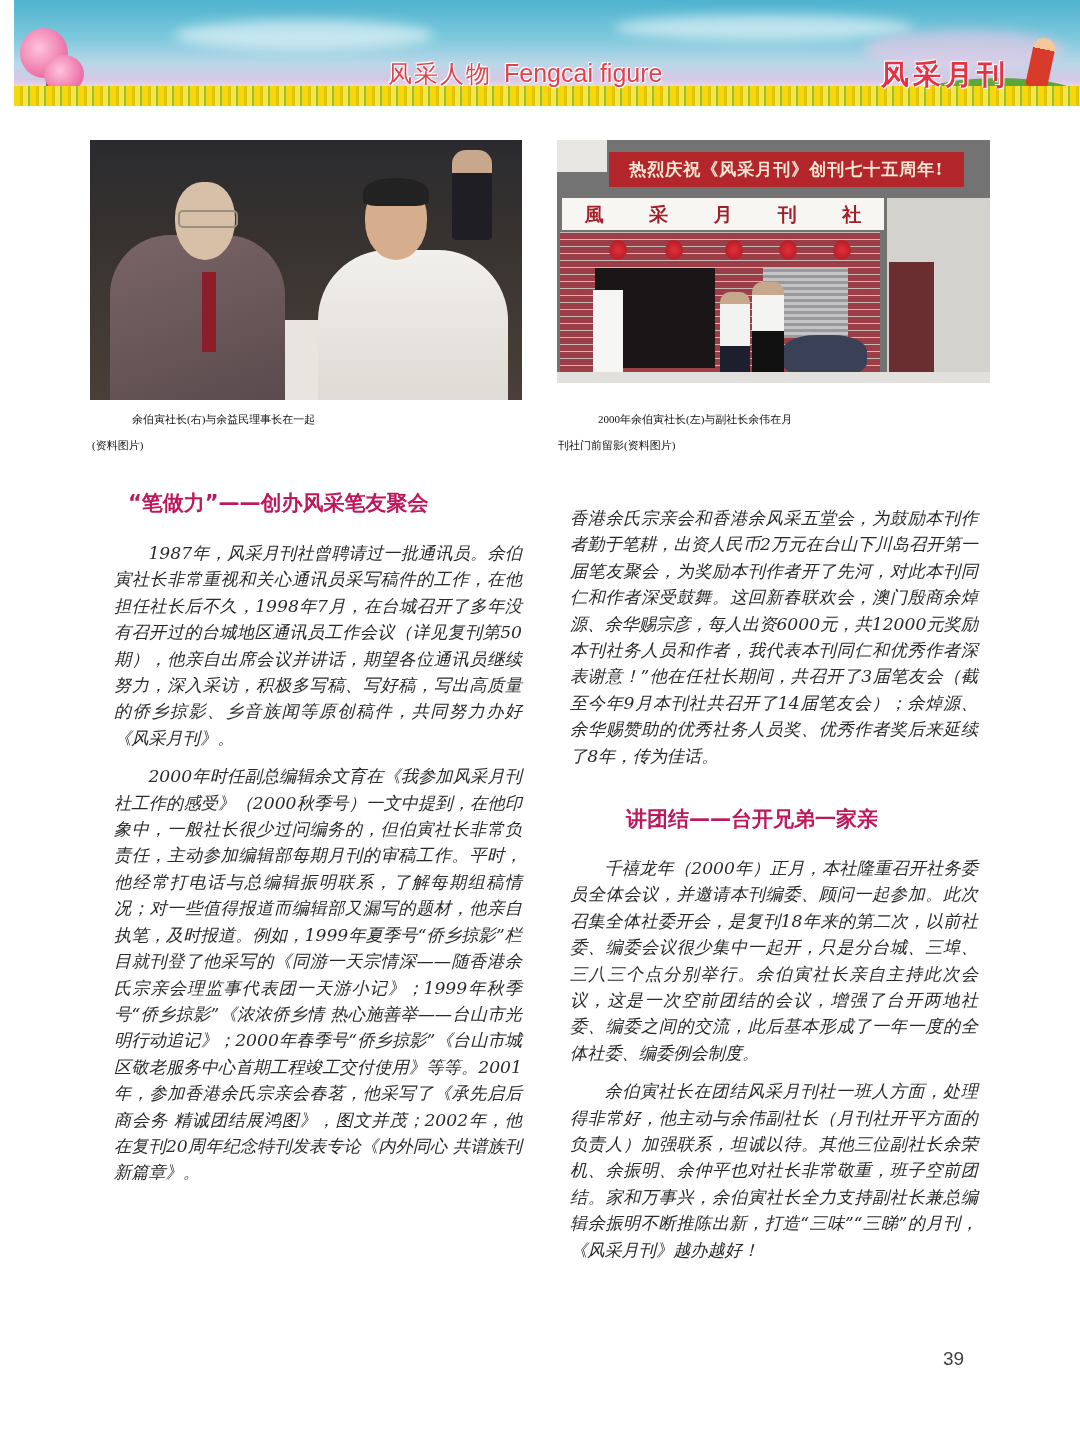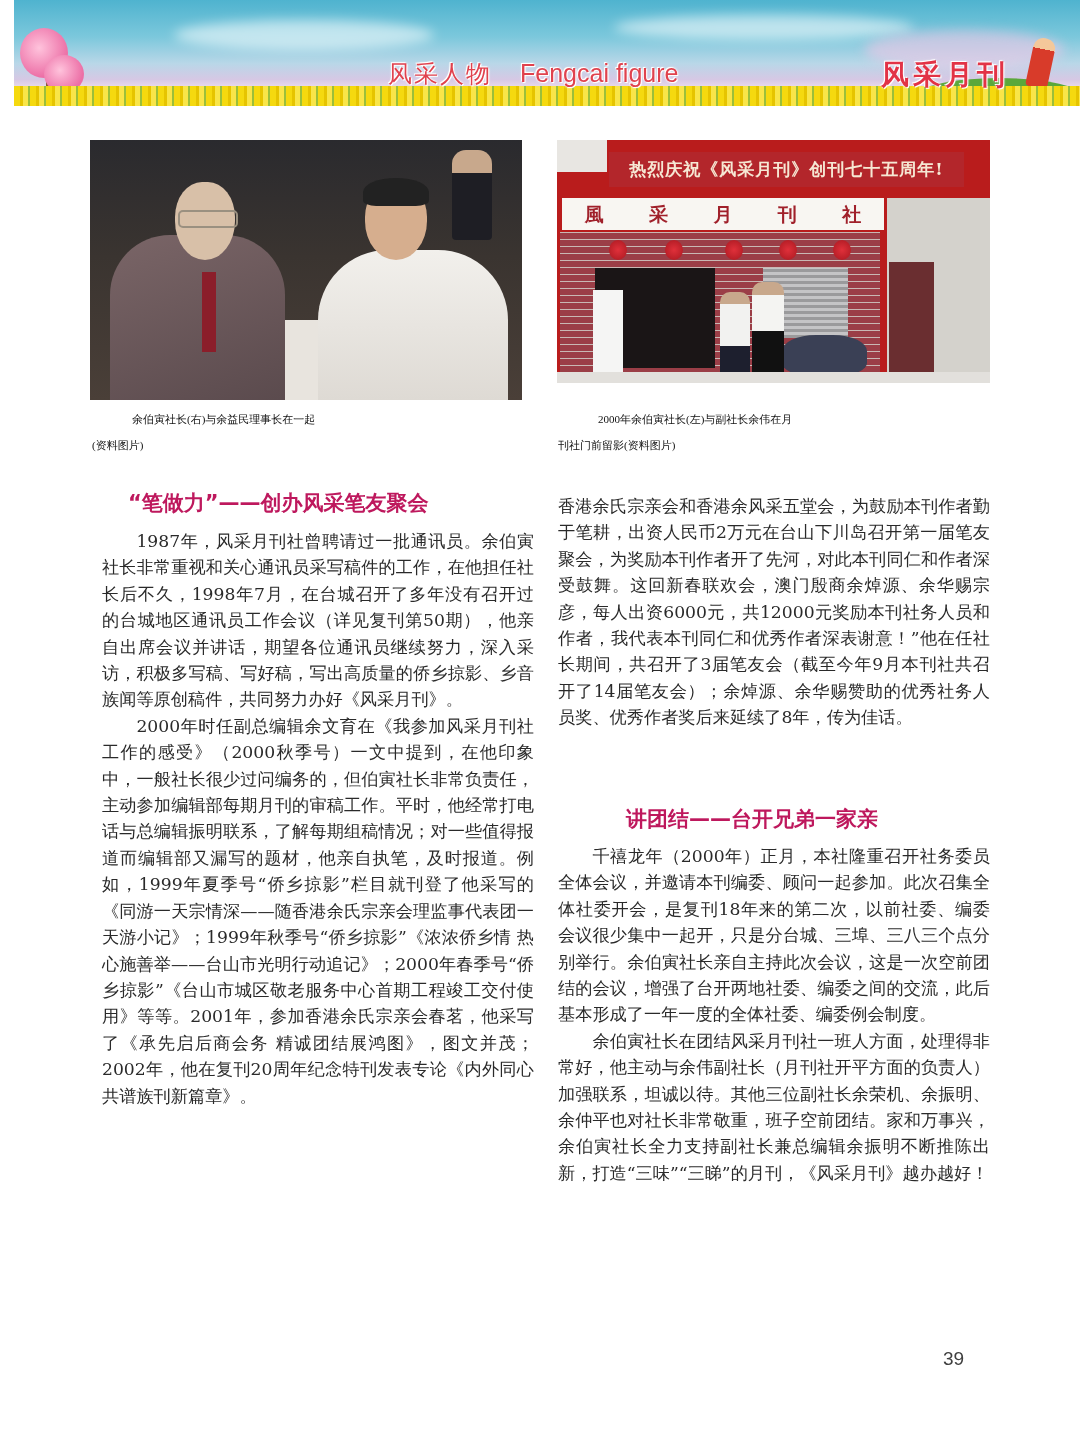--- a/index.html
+++ b/index.html
@@ -8,37 +8,37 @@
     background:linear-gradient(180deg,#4fb3cf 0%,#7cc8dc 35%,#b9d7e8 60%,#d6c8e4 75%,#e9d9ec 82%,#f3e45a 88%,#f2d21e 100%);}
   .banner .cloud{position:absolute;border-radius:50%;background:rgba(255,255,255,0.55);filter:blur(6px);}
   .banner .flowers{position:absolute;left:0;bottom:0;width:100%;height:20px;
     background:repeating-linear-gradient(90deg,#f5d90f 0 6px,#e6c400 6px 9px,#f9e548 9px 14px,#9bbf3a 14px 16px);}
   .banner .tree{position:absolute;border-radius:50%;background:radial-gradient(circle at 40% 40%,#ffc3dc,#ec6fa6 70%);}
   .banner .trunk{position:absolute;width:4px;background:#8a5a3a;}
   .banner .hill{position:absolute;border-radius:50% 50% 0 0;background:#5aa83b;}
   .banner .girl{position:absolute;right:28px;top:38px;width:22px;height:50px;background:linear-gradient(180deg,#f4c89a 0 22%,#d83b2a 22% 100%);border-radius:10px 10px 4px 4px;transform:rotate(12deg);}
   .banner-title{position:absolute;left:388px;top:58px;font-family:"DejaVu Serif",serif;font-size:24px;color:#e0424e;letter-spacing:2px;
     text-shadow:0 0 3px #fff,0 0 2px #fff,1px 1px 0 #fff,-1px -1px 0 #fff;}
-  .banner-title .en{font-family:"Liberation Sans",sans-serif;font-size:25px;letter-spacing:0;margin-left:28px;}
+  .banner-title .en{font-family:"Liberation Sans",sans-serif;font-size:25px;letter-spacing:0;margin-left:12px;}
   .banner-mag{position:absolute;left:881px;top:56px;font-family:"DejaVu Serif",serif;font-weight:bold;font-size:28px;color:#e23346;letter-spacing:4px;
     text-shadow:0 0 3px #fff,1px 1px 0 #fff,-1px -1px 0 #fff;}
 
   .photo{position:absolute;overflow:hidden;}
   .photo1{left:90px;top:140px;width:432px;height:260px;background:linear-gradient(180deg,#2a2a2e 0%,#3a3430 45%,#4a3f38 100%);}
   .p1-man-left{position:absolute;left:20px;top:95px;width:175px;height:170px;background:linear-gradient(160deg,#7a6567,#5a4a4d);border-radius:60px 60px 0 0;}
   .p1-head-left{position:absolute;left:85px;top:42px;width:60px;height:78px;background:#d8c0a8;border-radius:45% 45% 50% 50%;}
   .p1-glasses{position:absolute;left:88px;top:70px;width:56px;height:14px;border:2px solid #9a9080;border-radius:5px;}
   .p1-tie{position:absolute;left:112px;top:132px;width:14px;height:80px;background:#8b1e2a;}
   .p1-man-right{position:absolute;left:228px;top:110px;width:190px;height:150px;background:linear-gradient(180deg,#f2f0ec,#dedad4);border-radius:70px 70px 0 0;}
   .p1-head-right{position:absolute;left:275px;top:42px;width:62px;height:78px;background:#d6ae8e;border-radius:45% 45% 50% 50%;}
   .p1-hair-right{position:absolute;left:273px;top:38px;width:66px;height:28px;background:#222;border-radius:50% 50% 20% 20%;}
   .p1-bg-man{position:absolute;left:362px;top:10px;width:40px;height:90px;background:linear-gradient(180deg,#c8a88c 0 25%,#1e1e24 25% 100%);border-radius:14px 14px 4px 4px;}
   .p1-table{position:absolute;left:150px;top:180px;width:100px;height:80px;background:#e8e4de;}
 
-  .photo2{left:557px;top:140px;width:433px;height:243px;background:#b91c1c;}
+  .photo2{left:557px;top:140px;width:433px;height:243px;background:#737373;}
   .p2-banner{position:absolute;left:52px;top:12px;width:355px;height:35px;background:#b3262b;color:#f6e8d4;font-family:"DejaVu Serif",serif;font-weight:bold;font-size:17px;line-height:35px;text-align:center;letter-spacing:1px;}
   .p2-ac{position:absolute;left:0;top:0;width:50px;height:32px;background:#e8e6e2;}
   .p2-sign{position:absolute;left:5px;top:58px;width:322px;height:32px;background:#f8f6f2;color:#a0202a;font-family:"DejaVu Serif",serif;font-weight:bold;font-size:19px;line-height:32px;display:flex;justify-content:space-around;}
   .p2-wall{position:absolute;left:3px;top:92px;width:320px;height:140px;
     background:repeating-linear-gradient(0deg,#9b3e47 0 6px,#c9b8b4 6px 7px),#9b3e47;}
   .p2-door1{position:absolute;left:38px;top:128px;width:120px;height:100px;background:#1a1516;}
   .p2-fridge{position:absolute;left:36px;top:150px;width:30px;height:82px;background:#f5f5f4;}
   .p2-door2{position:absolute;left:206px;top:128px;width:85px;height:70px;background:repeating-linear-gradient(0deg,#9a9a9c 0 3px,#c4c4c6 3px 6px);}
   .p2-lantern{position:absolute;top:100px;width:18px;height:20px;background:radial-gradient(circle,#e0303a,#a81820);border-radius:50%;}
   .p2-side{position:absolute;left:330px;top:58px;width:103px;height:185px;background:#d4d2cc;}
@@ -51,21 +51,21 @@
   .caption{position:absolute;font-family:Liberation Serif, serif;font-size:11px;line-height:26px;color:#111;}
   .caption1{left:92px;top:406px;width:432px;}
   .caption2{left:558px;top:406px;width:432px;}
   .caption .indent{display:inline-block;width:40px;}
 
   .heading{position:absolute;font-family:"DejaVu Sans","Liberation Sans",sans-serif;font-weight:bold;color:#be185d;font-size:21px;}
   .heading1{left:128px;top:489px;}
   .heading2{left:626px;top:805px;text-align:right;}
 
   .col{position:absolute;font-family:"DejaVu Serif","Liberation Serif",serif;font-size:17.2px;line-height:26.4px;color:#2a2a2a;text-align:justify;}
-  .col p{margin:0;text-indent:2em;}
+  .col p{margin:12px;text-indent:2em;font-style:italic;}
   .col p.noindent{text-indent:0;}
   .col-left{left:102px;top:528px;width:432px;}
   .col-right-a{left:558px;top:493px;width:432px;}
   .col-right-b{left:558px;top:843px;width:432px;}
 
   .page-number{position:absolute;left:943px;top:1348px;font-family:"Liberation Sans","DejaVu Sans",sans-serif;font-size:19px;color:#404040;}
 </style>
 </head>
 <body>
 

